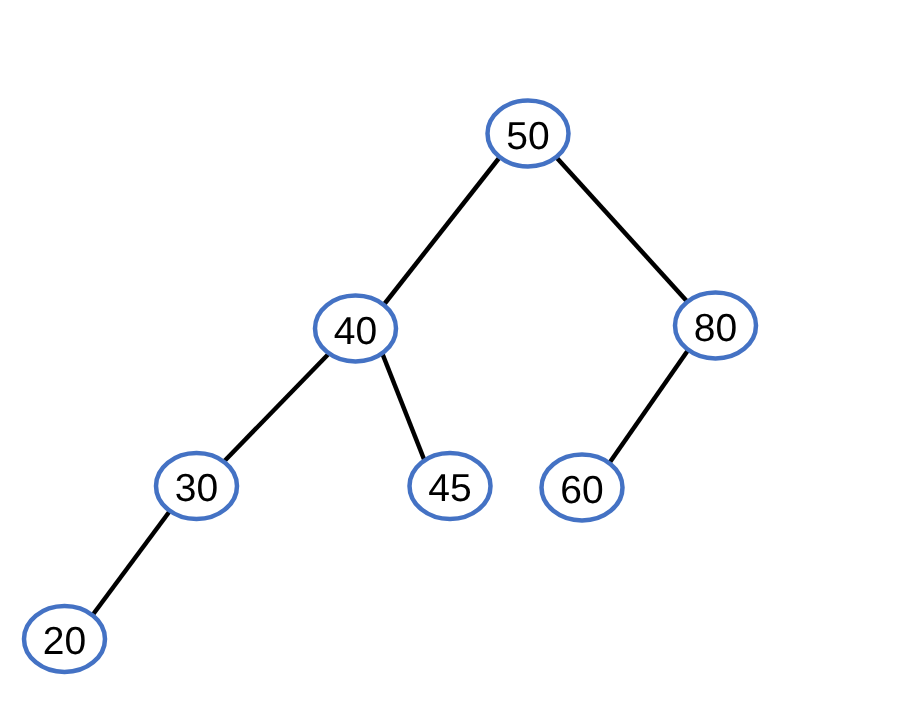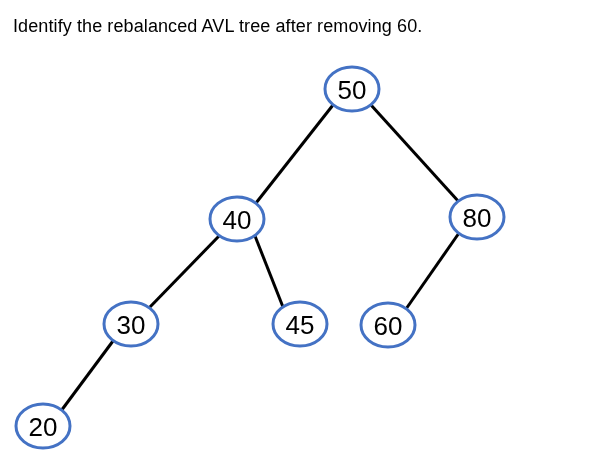--- a/index.html
+++ b/index.html
@@ -46,21 +46,20 @@
     fill: #000000;
     text-anchor: middle;
     dominant-baseline: central;
   }
 </style>
 </head>
 <body>
 
 <div id="page">
 
-  <div id="question-text">Identify the rebalanced AVL tree after removing 60.</div>
 
   <svg id="tree-canvas" viewBox="0 0 606 474">
 
     <g id="edges-group">
         <line x1="333" y1="105" x2="256" y2="203" stroke="#000000" stroke-width="3" stroke-linecap="butt"></line>
         <line x1="371" y1="105" x2="459" y2="202" stroke="#000000" stroke-width="3" stroke-linecap="butt"></line>
         <line x1="219" y1="236" x2="149" y2="308" stroke="#000000" stroke-width="3" stroke-linecap="butt"></line>
         <line x1="255" y1="236" x2="283" y2="307" stroke="#000000" stroke-width="3" stroke-linecap="butt"></line>
         <line x1="459" y1="233" x2="406" y2="309" stroke="#000000" stroke-width="3" stroke-linecap="butt"></line>
         <line x1="113" y1="341" x2="61" y2="411" stroke="#000000" stroke-width="3" stroke-linecap="butt"></line>

